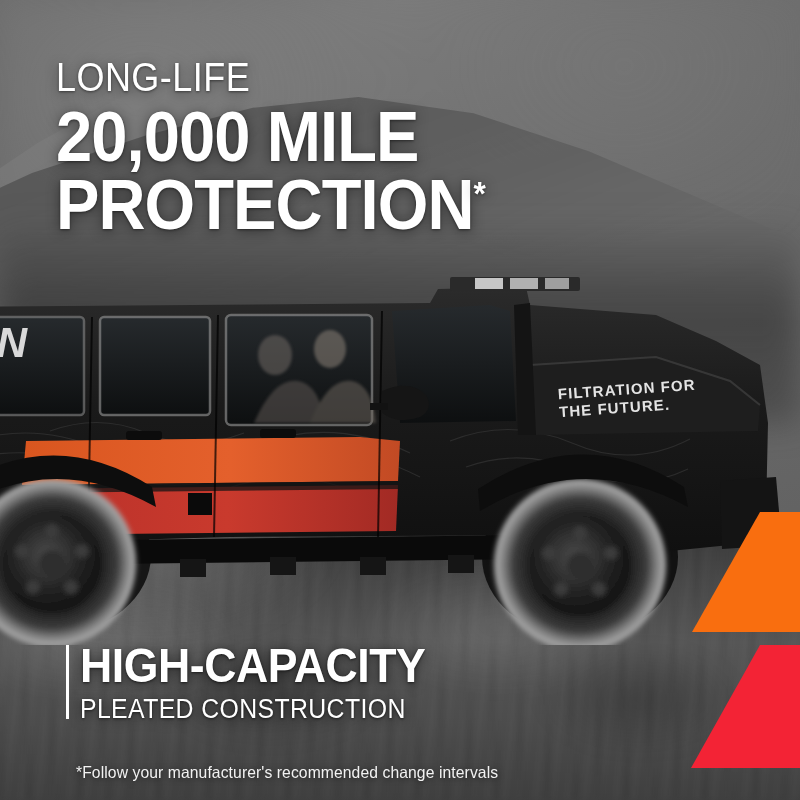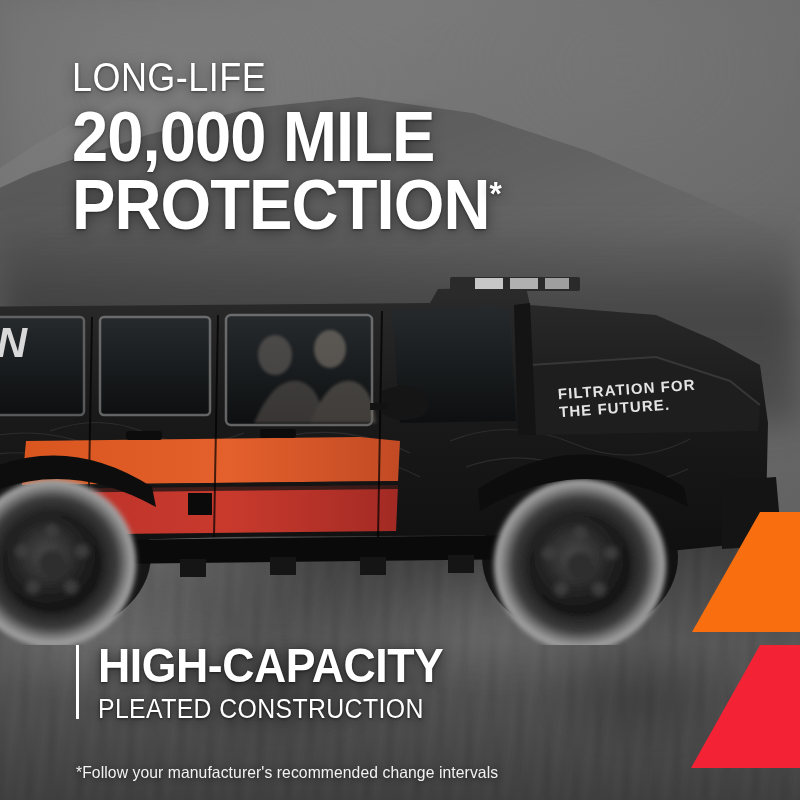--- a/index.html
+++ b/index.html
@@ -85,21 +85,21 @@
     background:radial-gradient(ellipse 60% 60% at 40% 50%, rgba(190,190,190,.34), rgba(190,190,190,0) 70%);
     filter:blur(16px);
   }
 
   
   .vehicle { position:absolute; left:-70px; top:245px; width:860px; height:400px; }
   .veh-svg { width:100%; height:100%; display:block; }
 
   
   .headline-block {
-    position:absolute; left:72px; top:56px; width:620px;
+    position:absolute; left:56px; top:56px; width:620px;
     text-shadow:0 2px 14px rgba(0,0,0,.45), 0 1px 3px rgba(0,0,0,.5);
   }
   .kicker {
     color:#fff;
     font-size:40px;
     line-height:42px;
     font-weight:400;
     letter-spacing:.5px;
     transform:scaleX(.90);
     transform-origin:left center;
@@ -114,22 +114,22 @@
     transform:scaleX(.93);
     transform-origin:left center;
     white-space:nowrap;
   }
   .big1 { margin-top:6px; }
   .big2 { margin-top:2px; }
   .asterisk-sup { font-size:34px; vertical-align:super; line-height:0; }
 
   
   .subhead-block {
-    position:absolute; left:76px; top:641px; width:560px;
-    padding-left:22px;
+    position:absolute; left:66px; top:641px; width:560px;
+    padding-left:14px;
     text-shadow:0 2px 12px rgba(0,0,0,.55), 0 1px 3px rgba(0,0,0,.6);
   }
   .subhead-rule {
     position:absolute; left:0; top:4px; width:3px; height:74px;
     background:#ffffff;
   }
   .subhead-main {
     color:#fff;
     font-size:48px;
     line-height:50px;

